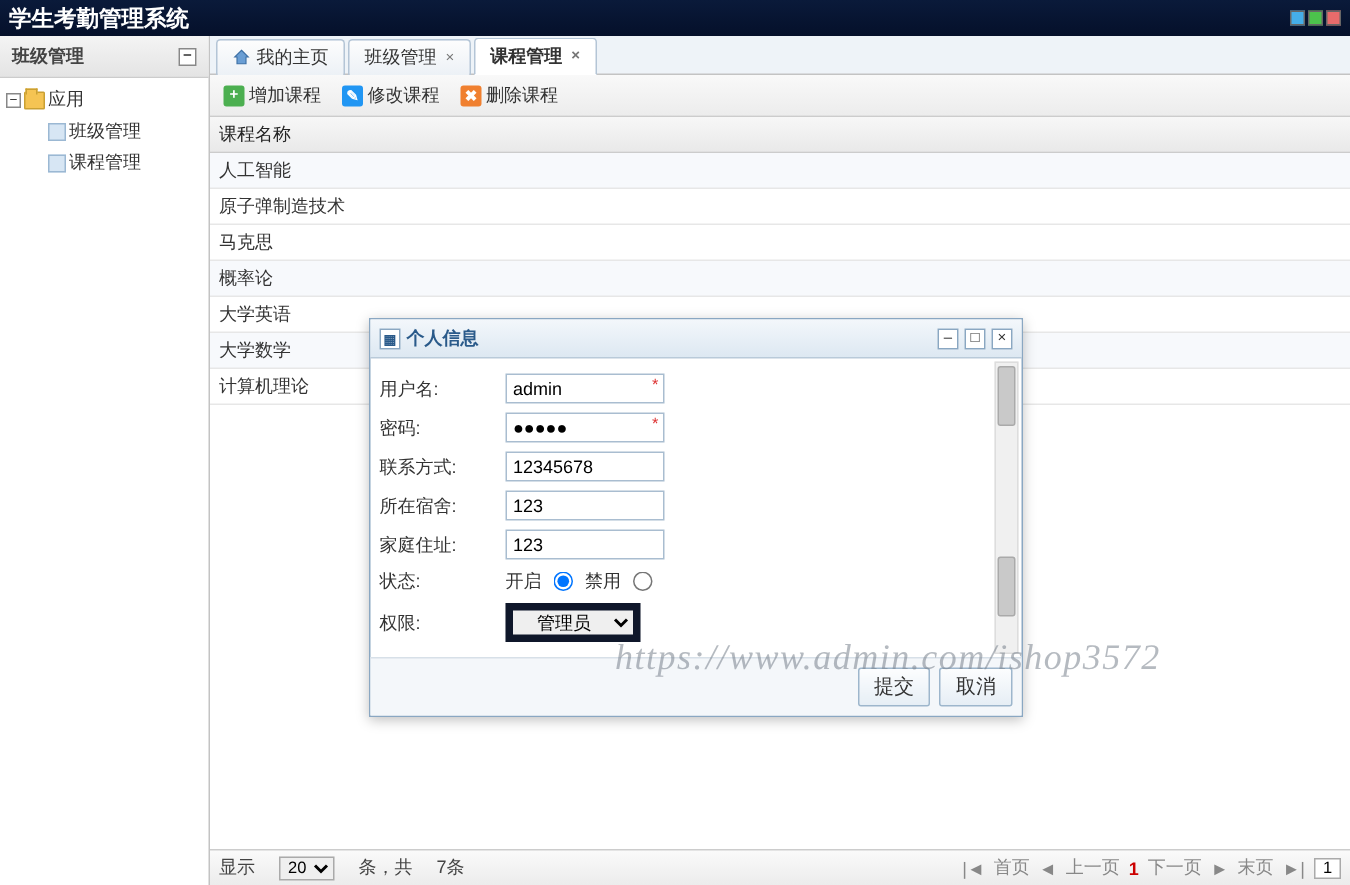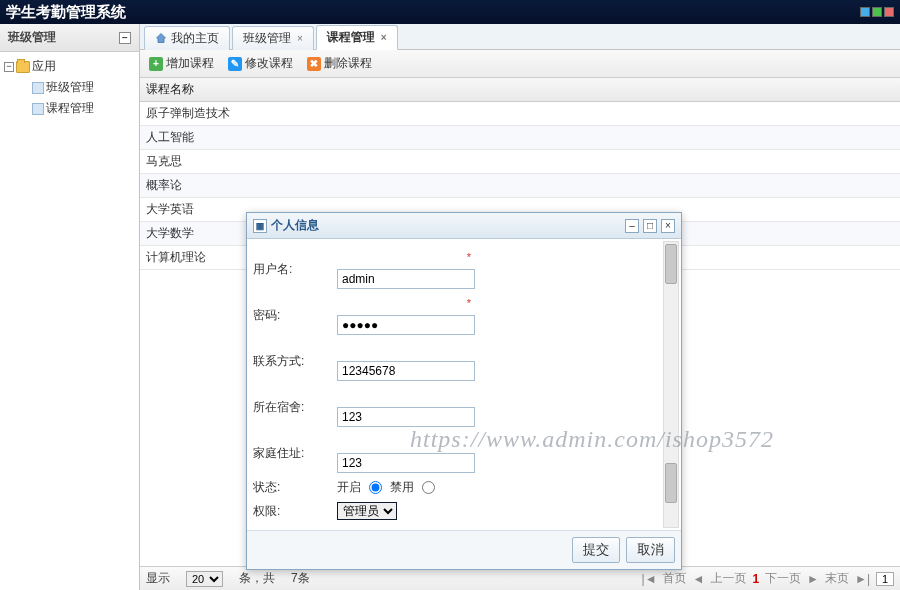--- a/index.html
+++ b/index.html
@@ -61,24 +61,24 @@
   .dlg-title-left { display:flex; align-items:center; gap:4px; font-weight:bold; color:#2a5a8a;}
   .dlg-ico { width:14px;height:14px;background:#fff;border:1px solid #8aa7c2;display:inline-flex;align-items:center;justify-content:center;font-size:9px;color:#2a5a8a;}
   .dlg-ctrls { display:flex; gap:4px; color:#333;}
   .dlg-ctrl { width:14px;height:14px;border:1px solid #8aa7c2;background:#fff;display:inline-flex;align-items:center;justify-content:center;font-size:10px;cursor:pointer;}
   .dlg-body { position:relative; padding:10px 6px 4px 6px; }
   .form-scroll { position:absolute; right:2px; top:2px; bottom:2px; width:16px; background:#f0f0f0; border:1px solid #ddd;}
   .scroll-thumb { position:absolute; left:1px; right:1px; top:2px; height:40px; background:#c9c9c9; border:1px solid #aaa; border-radius:2px;}
   .scroll-thumb.bottom { top:auto; bottom:24px;}
   .frow { display:flex; align-items:center; margin-bottom:6px; }
   .flabel { width:84px; text-align:left; color:#333; }
-  .finput { width:138px; border:1px solid #a9bdd0; padding:2px 4px; font-size:12px;margin-top:20px; }
+  .finput { width:106px; border:1px solid #a9bdd0; padding:2px 4px; font-size:12px; }
   .req { position:relative; }
   .req::after { content:"*"; color:#d33; position:absolute; right:4px; top:2px; font-size:11px;}
-  .fsel { border:1px solid #0f172a; font-size:12px; padding:0 1px;}
+  .fsel { border:5px solid #0f172a; font-size:12px; padding:0 12px;}
   .radio-grp { display:flex; align-items:center; gap:8px; }
   .dlg-foot { display:flex; justify-content:flex-end; gap:6px; padding:6px; border-top:1px solid #d7e0e8; background:#f4f7fa;}
   .dbtn { padding:3px 10px; border:1px solid #9db6cc; background:linear-gradient(to bottom,#fcfdfe,#e6eef5); border-radius:2px; cursor:pointer; color:#333;}
   
   
   .watermark { position:absolute; left:410px; top:426px; font-family: Georgia, "Times New Roman", serif; font-style:italic; font-size:24px; color:rgba(120,130,140,0.55); letter-spacing:1px; pointer-events:none;}
 </style>
 </head>
 <body>
 
@@ -147,22 +147,22 @@
       <div class="tb-btn">
         <span class="tb-ico ico-del">✖</span>
         <span>删除课程</span>
       </div>
     </div>
 
     <div class="grid-head">
       <span>课程名称</span>
     </div>
     <div class="grid-body">
+      <div class="grid-row alt"><span>人工智能</span></div>
       <div class="grid-row"><span>原子弹制造技术</span></div>
-      <div class="grid-row alt"><span>人工智能</span></div>
       <div class="grid-row"><span>马克思</span></div>
       <div class="grid-row alt"><span>概率论</span></div>
       <div class="grid-row"><span>大学英语</span></div>
       <div class="grid-row alt"><span>大学数学</span></div>
       <div class="grid-row"><span>计算机理论</span></div>
     </div>
     <div class="grid-filler"></div>
 
     <div class="status">
       <div class="status-left">

